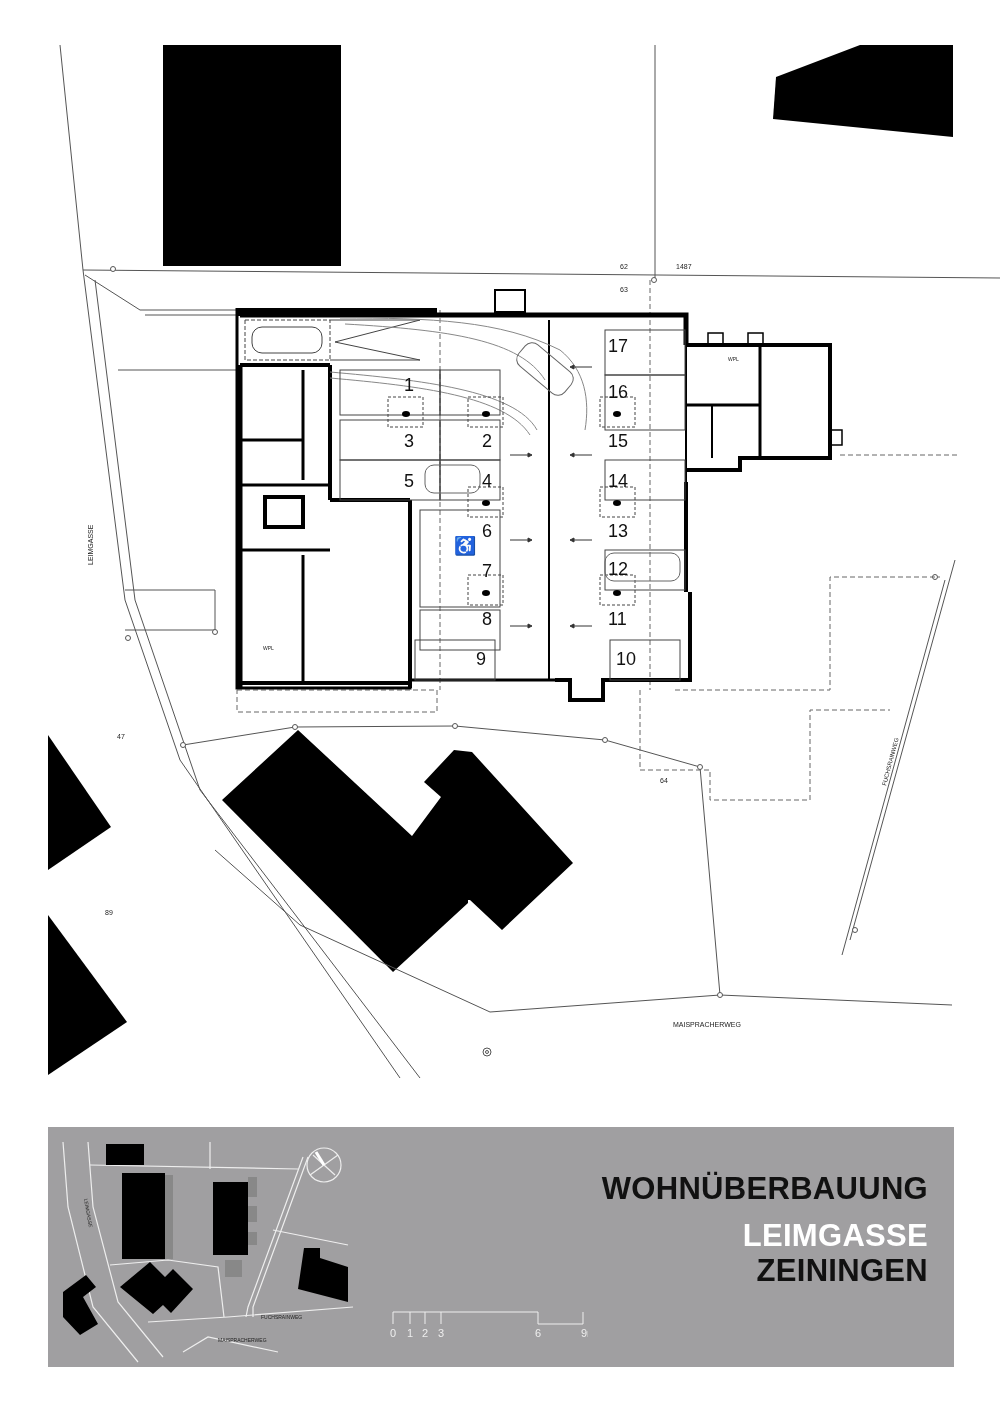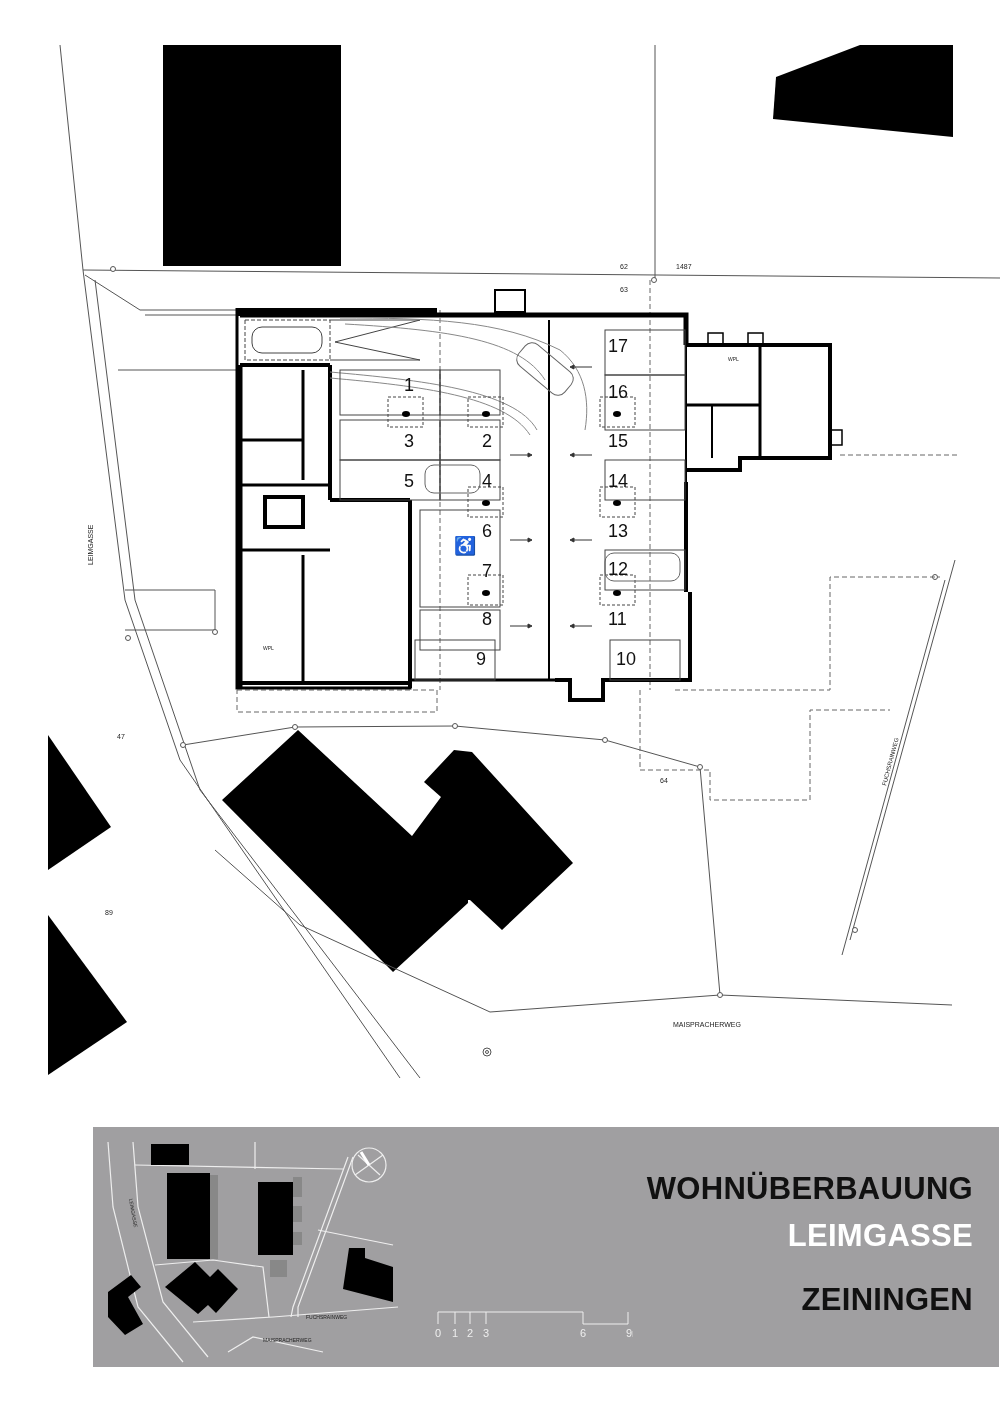--- a/index.html
+++ b/index.html
@@ -1,25 +1,25 @@
 <!DOCTYPE html>
 <html><head>
 <meta charset="utf-8">
 <style>
   html,body{margin:0;padding:0;background:#fff;}
   body{width:1000px;height:1414px;position:relative;overflow:hidden;font-family:"Liberation Sans",sans-serif;}
   #plan{position:absolute;left:0;top:0;width:1000px;height:1100px;}
   .lbl{font-family:"Liberation Sans",sans-serif;fill:#222;}
   .num{font-family:"Liberation Sans",sans-serif;font-size:18px;fill:#111;}
-  #titleblock{position:absolute;left:48px;top:1127px;width:906px;height:240px;background:#a09fa1;margin-left:45px;}
+  #titleblock{position:absolute;left:48px;top:1127px;width:906px;height:240px;background:#a09fa1;}
   #keymap{position:absolute;left:0;top:0;width:330px;height:240px;}
   .t{position:absolute;right:26px;font-weight:bold;font-size:31px;letter-spacing:0.3px;font-family:"Liberation Sans",sans-serif;text-align:right;}
   #t1{top:44px;color:#111;}
   #t2{top:91px;color:#fff;}
-  #t3{top:155px;color:#111;}
+  #t3{top:126px;color:#111;}
   #scalebar{position:absolute;left:340px;top:175px;width:200px;height:50px;}
 </style>
 </head>
 <body>
 
 <svg id="plan" viewBox="0 0 1000 1100" xmlns="http://www.w3.org/2000/svg">
 
   <g fill="#000">
     <rect x="163" y="45" width="178" height="221"></rect>
     <polygon points="776,77 860,45 953,45 953,137 773,119"></polygon>

